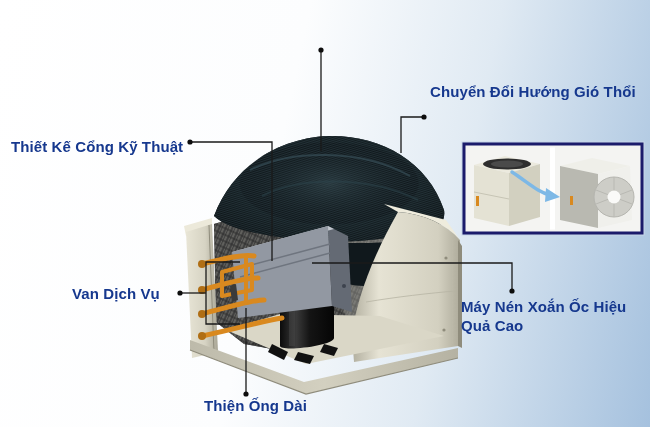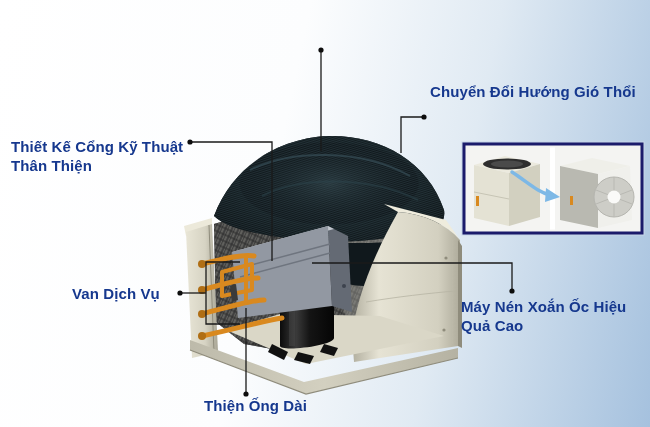--- a/index.html
+++ b/index.html
@@ -209,21 +209,20 @@
     </g>
   </svg>
 
 
   <div class="label lbl-air-direction">
     <div>Chuyển Đổi Hướng Gió Thổi</div>
   </div>
 
   <div class="label lbl-service-port">
     <div>Thiết Kế Cổng Kỹ Thuật</div>
-    <div>Thân Thiện</div>
   </div>
 
   <div class="label lbl-compressor">
     <div>Máy Nén Xoắn Ốc Hiệu</div>
     <div>Quả Cao</div>
   </div>
 
   <div class="label lbl-service-valve">
     <div>Van Dịch Vụ</div>
   </div>

